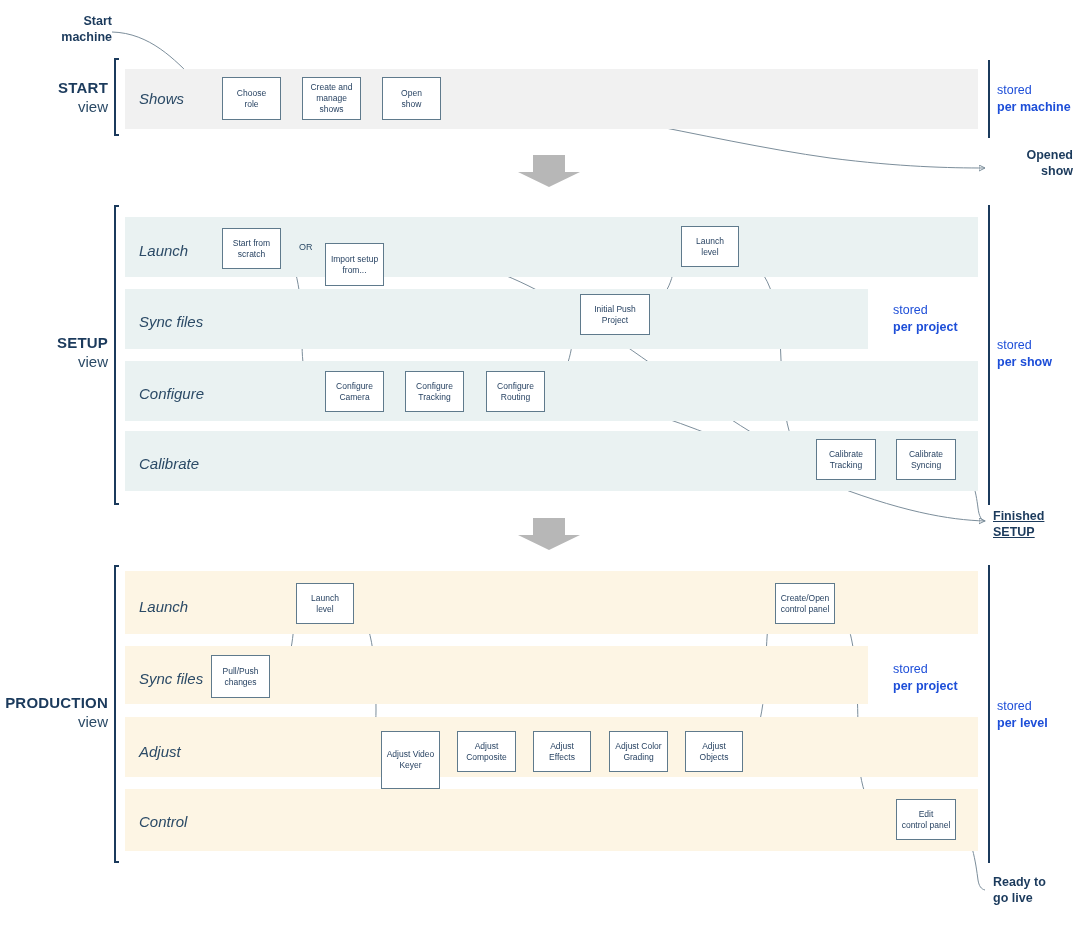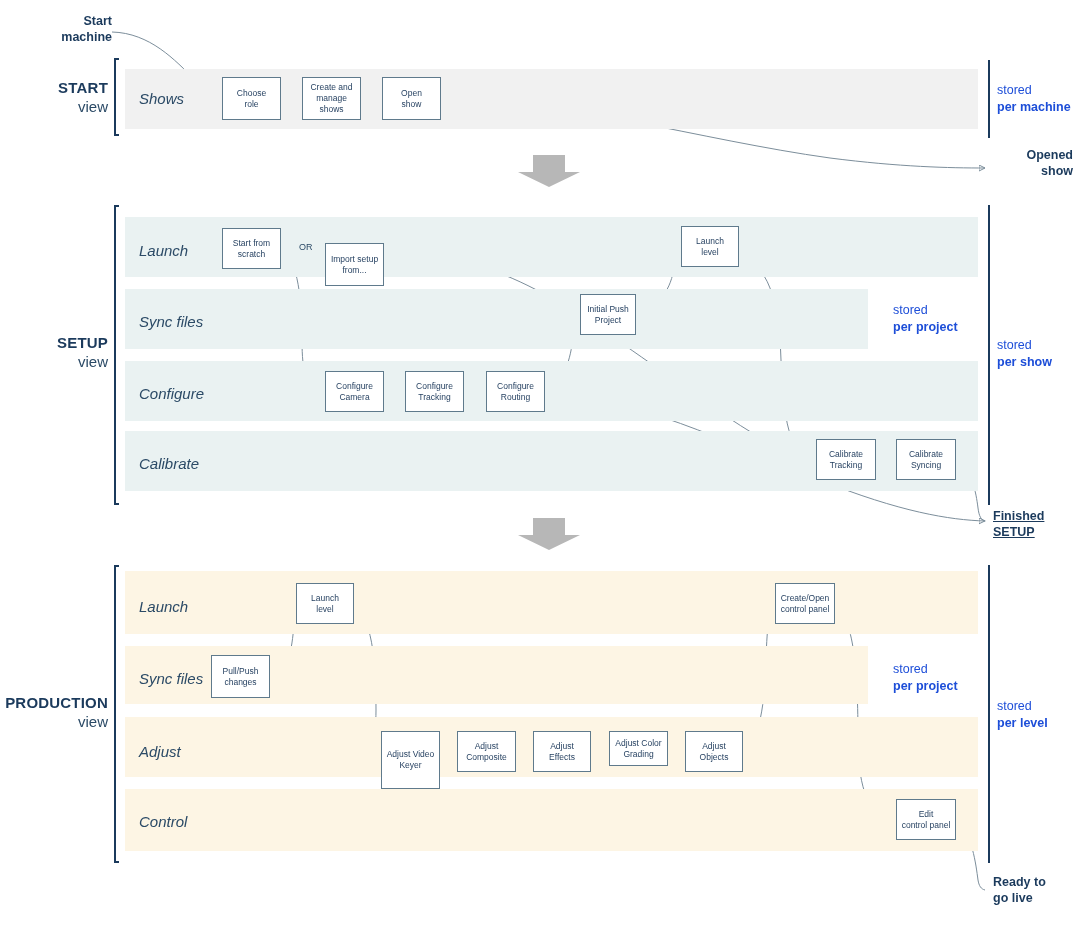--- a/index.html
+++ b/index.html
@@ -272,21 +272,21 @@
   <div class="lane-label" style="left:139px;top:456px;">Calibrate</div>
 
   <div class="node" style="left:222px;top:228px;width:59px;height:41px;white-space:pre-line;">Start from
 scratch</div>
   <div class="or-label" style="left:299px;top:243px;">OR</div>
   <div class="node" style="left:325px;top:228px;width:59px;height:43px;white-space:pre-line;margin-top:15px;">Import setup
 from...</div>
   <div class="node" style="left:681px;top:226px;width:58px;height:41px;white-space:pre-line;">Launch
 level</div>
 
-  <div class="node" style="left:580px;top:294px;width:56px;height:41px;white-space:pre-line;">Initial Push
+  <div class="node" style="left:580px;top:294px;width:70px;height:41px;white-space:pre-line;">Initial Push
 Project</div>
 
   <div class="node" style="left:325px;top:371px;width:59px;height:41px;white-space:pre-line;">Configure
 Camera</div>
   <div class="node" style="left:405px;top:371px;width:59px;height:41px;white-space:pre-line;">Configure
 Tracking</div>
   <div class="node" style="left:486px;top:371px;width:59px;height:41px;white-space:pre-line;">Configure
 Routing</div>
 
   <div class="node" style="left:816px;top:439px;width:60px;height:41px;white-space:pre-line;">Calibrate
@@ -328,21 +328,21 @@
 
   <div class="node" style="left:211px;top:655px;width:59px;height:43px;white-space:pre-line;">Pull/Push
 changes</div>
 
   <div class="node" style="left:381px;top:731px;width:59px;height:58px;white-space:pre-line;">Adjust Video
 Keyer</div>
   <div class="node" style="left:457px;top:731px;width:59px;height:41px;white-space:pre-line;">Adjust
 Composite</div>
   <div class="node" style="left:533px;top:731px;width:58px;height:41px;white-space:pre-line;">Adjust
 Effects</div>
-  <div class="node" style="left:609px;top:731px;width:59px;height:35px;white-space:pre-line;">Adjust Color
+  <div class="node" style="left:609px;top:731px;width:59px;height:41px;white-space:pre-line;">Adjust Color
 Grading</div>
   <div class="node" style="left:685px;top:731px;width:58px;height:41px;white-space:pre-line;">Adjust
 Objects</div>
 
   <div class="node" style="left:896px;top:799px;width:60px;height:41px;white-space:pre-line;">Edit
 control panel</div>
 
   <div class="side-note" style="left:893px;top:661px;">
     <span class="l1">stored</span>
     <span class="l2">per project</span>

